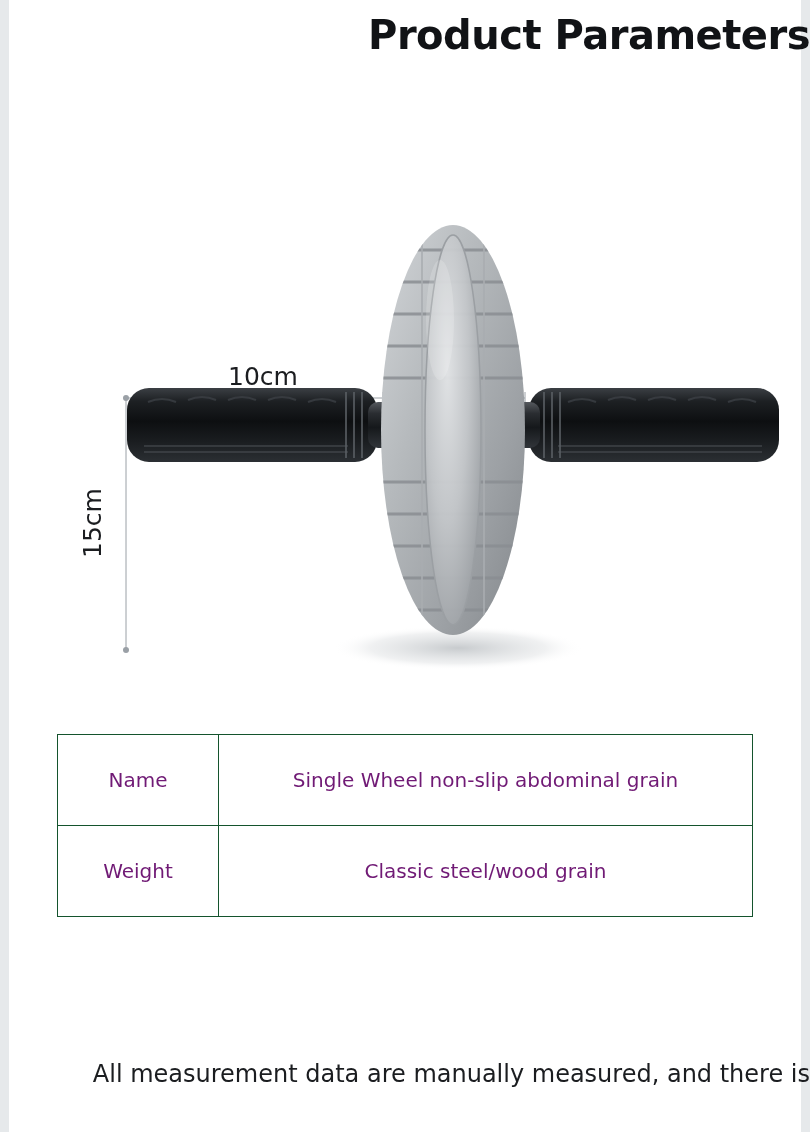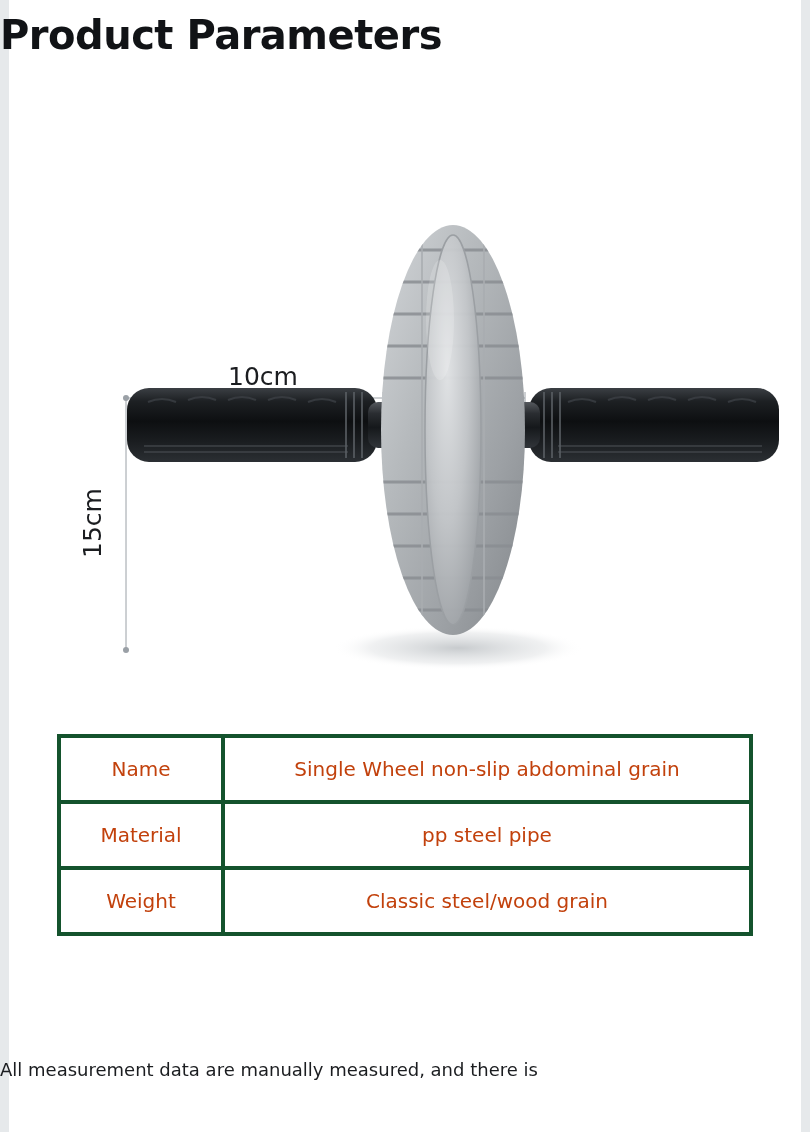--- a/index.html
+++ b/index.html
@@ -30,21 +30,21 @@
     position: absolute;
     right: 0; top: 0;
     width: 9px; height: 1132px;
     background: #e6e9eb;
   }
   .title {
     position: absolute;
     top: 12px;
     left: 0;
     width: 810px;
-    text-align: left;
+    text-align: right;
     font-size: 40px;
     font-weight: bold;
     color: #111316;
     letter-spacing: -0.5px;
   }
 
   
   .diagram {
     position: absolute;
     left: 0;
@@ -77,43 +77,43 @@
   
   .spec-table {
     position: absolute;
     left: 57px;
     top: 734px;
     width: 696px;
     border-collapse: collapse;
     table-layout: fixed;
   }
   .spec-table td {
-    border: 4px solid #14532d;
+    border: 1px solid #14532d;
     font-size: 20px;
-    color: #c2410c;
-    padding: 6px 4px;
+    color: #701a75;
+    padding: 20px 4px;
     text-align: center;
     vertical-align: middle;
     line-height: 1.25;
   }
   .spec-table td.label-cell {
     width: 152px;
     height: 50px;
   }
   .spec-table td.value-cell {
     height: 50px;
   }
 
   .footnote {
     position: absolute;
     left: 0;
     top: 1058px;
     width: 810px;
-    text-align: left;
-    font-size: 18px;
+    text-align: right;
+    font-size: 24px;
     color: #1b1d20;
     line-height: 1.35;
   }
 </style>
 </head>
 <body>
 
 <div class="page">
 
   <div class="side-strip-left"></div>
@@ -251,24 +251,20 @@
     </svg>
   </div>
 
   <table class="spec-table">
     <tbody>
       <tr>
         <td class="label-cell">Name</td>
         <td class="value-cell">Single Wheel non-slip abdominal grain</td>
       </tr>
       <tr>
-        <td class="label-cell">Material</td>
-        <td class="value-cell">pp steel pipe</td>
-      </tr>
-      <tr>
         <td class="label-cell">Weight</td>
         <td class="value-cell">Classic steel/wood grain</td>
       </tr>
     </tbody>
   </table>
 
   <div class="footnote">
     <div>All measurement data are manually measured, and there is</div>
   </div>
 

